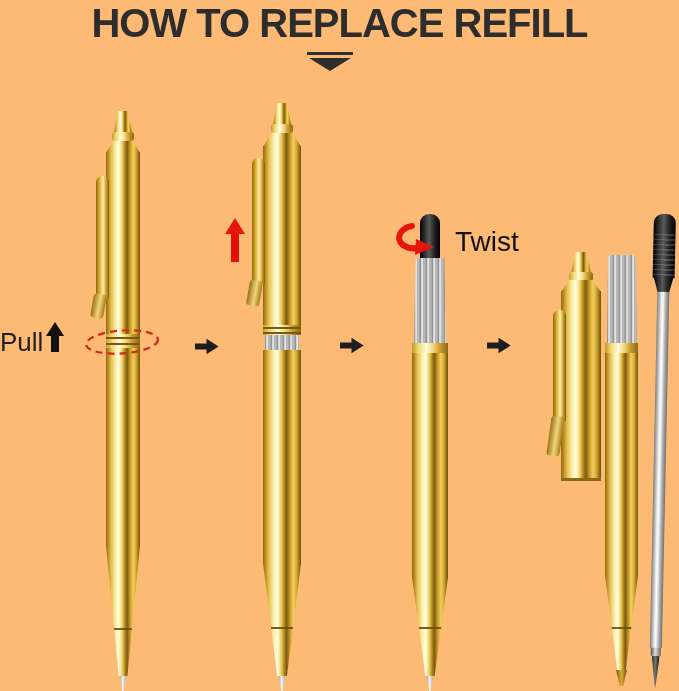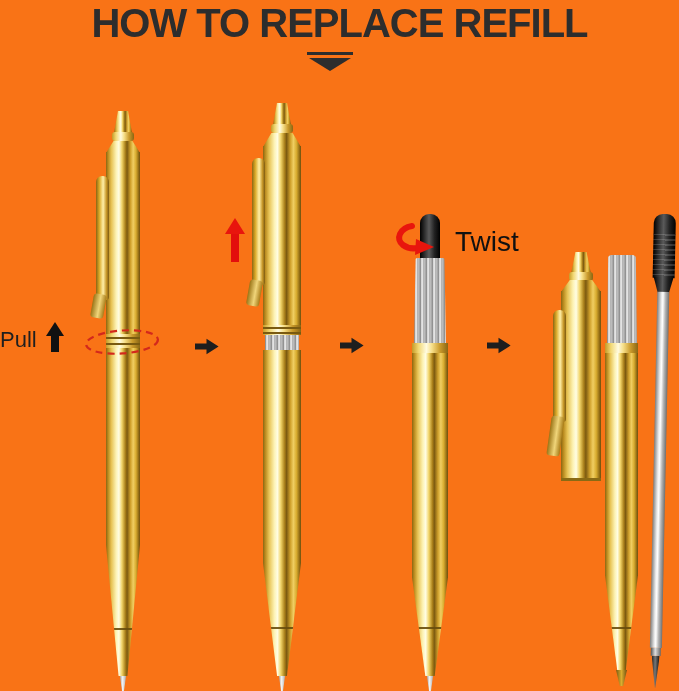--- a/index.html
+++ b/index.html
@@ -1,23 +1,23 @@
 <!DOCTYPE html>
 <html><head>
 <meta charset="utf-8">
 <style>
   html,body{margin:0;padding:0;background:#ffffff;}
-  #canvas{position:relative;width:679px;height:691px;background:#f97316;overflow:hidden;
+  #canvas{position:relative;width:679px;height:691px;background:#fdba74;overflow:hidden;
           font-family:"Liberation Sans", sans-serif;}
   .abs{position:absolute;}
 
   
   .title{left:0;top:1px;width:679px;text-align:center;font-size:40px;font-weight:bold;
          letter-spacing:-1px;color:#2d2d2d;white-space:nowrap;}
-  .pull-label{left:0;top:327px;font-size:22px;color:#1f1f1f;}
+  .pull-label{left:0;top:327px;font-size:26px;color:#1f1f1f;}
   .twist-label{left:455px;top:226px;font-size:28px;color:#111111;}
 
   
   .div-line{left:307px;top:52px;width:46px;height:3px;background:#2d2d2d;}
   .div-tri{left:309px;top:58px;width:0;height:0;border-left:21px solid transparent;
            border-right:21px solid transparent;border-top:13px solid #2d2d2d;}
 
   
   .gold{background:linear-gradient(90deg,#8a6614 0%,#b98a1e 6%,#e7c355 16%,#fdf3b5 30%,
         #fffde3 38%,#f1d468 47%,#a97f1a 57%,#7c5a10 62%,#cfa02b 72%,#f0ce62 80%,

